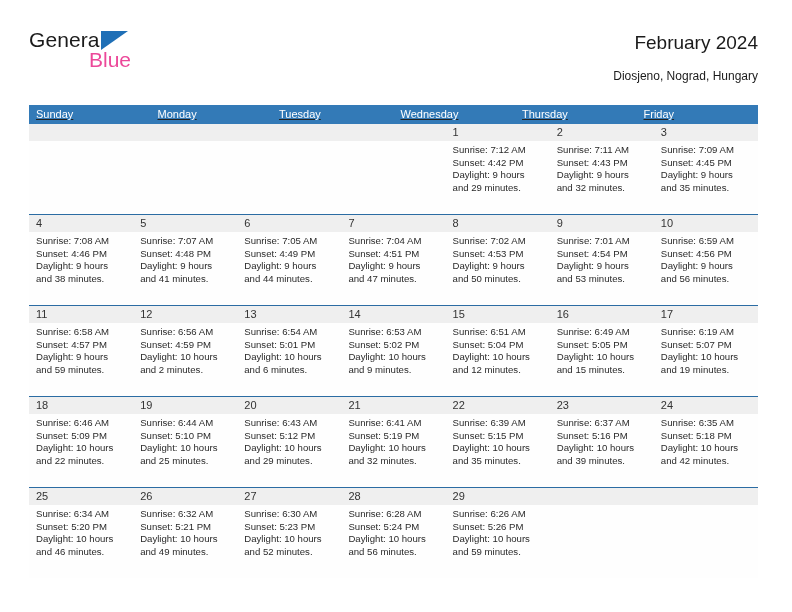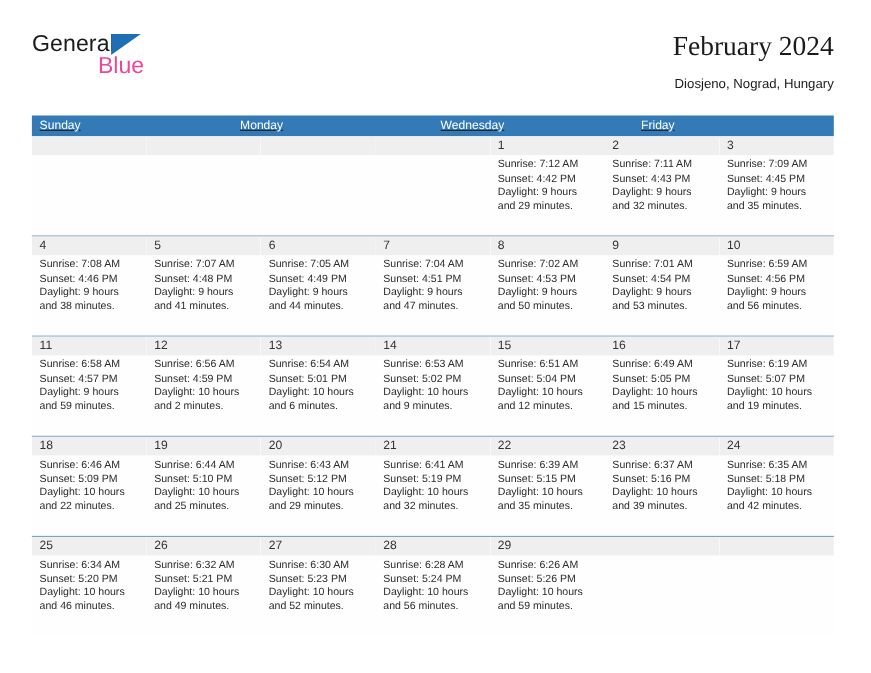--- a/index.html
+++ b/index.html
@@ -64,25 +64,24 @@
     color: #ec4899;
     line-height: 24px;
   }
   .title-block {
     position: absolute;
     right: 0;
     top: 0;
     text-align: right;
   }
   .cal-title {
-    font-size: 25px;
+    font-size: 19px;
     color: #1b1b1b;
     line-height: 30px;
     white-space: nowrap;
-    font-family: Liberation Serif, serif;
   }
   .cal-subtitle {
     font-size: 12px;
     color: #1b1b1b;
     line-height: 20px;
     margin-top: 8px;
     white-space: nowrap;
   }
 
   
@@ -161,21 +160,23 @@
       <div class="cal-title">February 2024</div>
       <div class="cal-subtitle">Diosjeno, Nograd, Hungary</div>
     </div>
 
   </div>
 
   <div class="calendar">
     <div class="weekdays" id="weekday-row">
         <div class="weekday">Sunday</div>
         <div class="weekday">Monday</div>
+        <div class="weekday">Tuesday</div>
         <div class="weekday">Wednesday</div>
+        <div class="weekday">Thursday</div>
         <div class="weekday">Friday</div>
       </div>
     <div id="weeks-container">
         <div class="week first">
           <div class="day empty">
             <div class="day-band">
               <div class="day-num"></div>
             </div>
             <div class="day-body"></div>
           </div>

